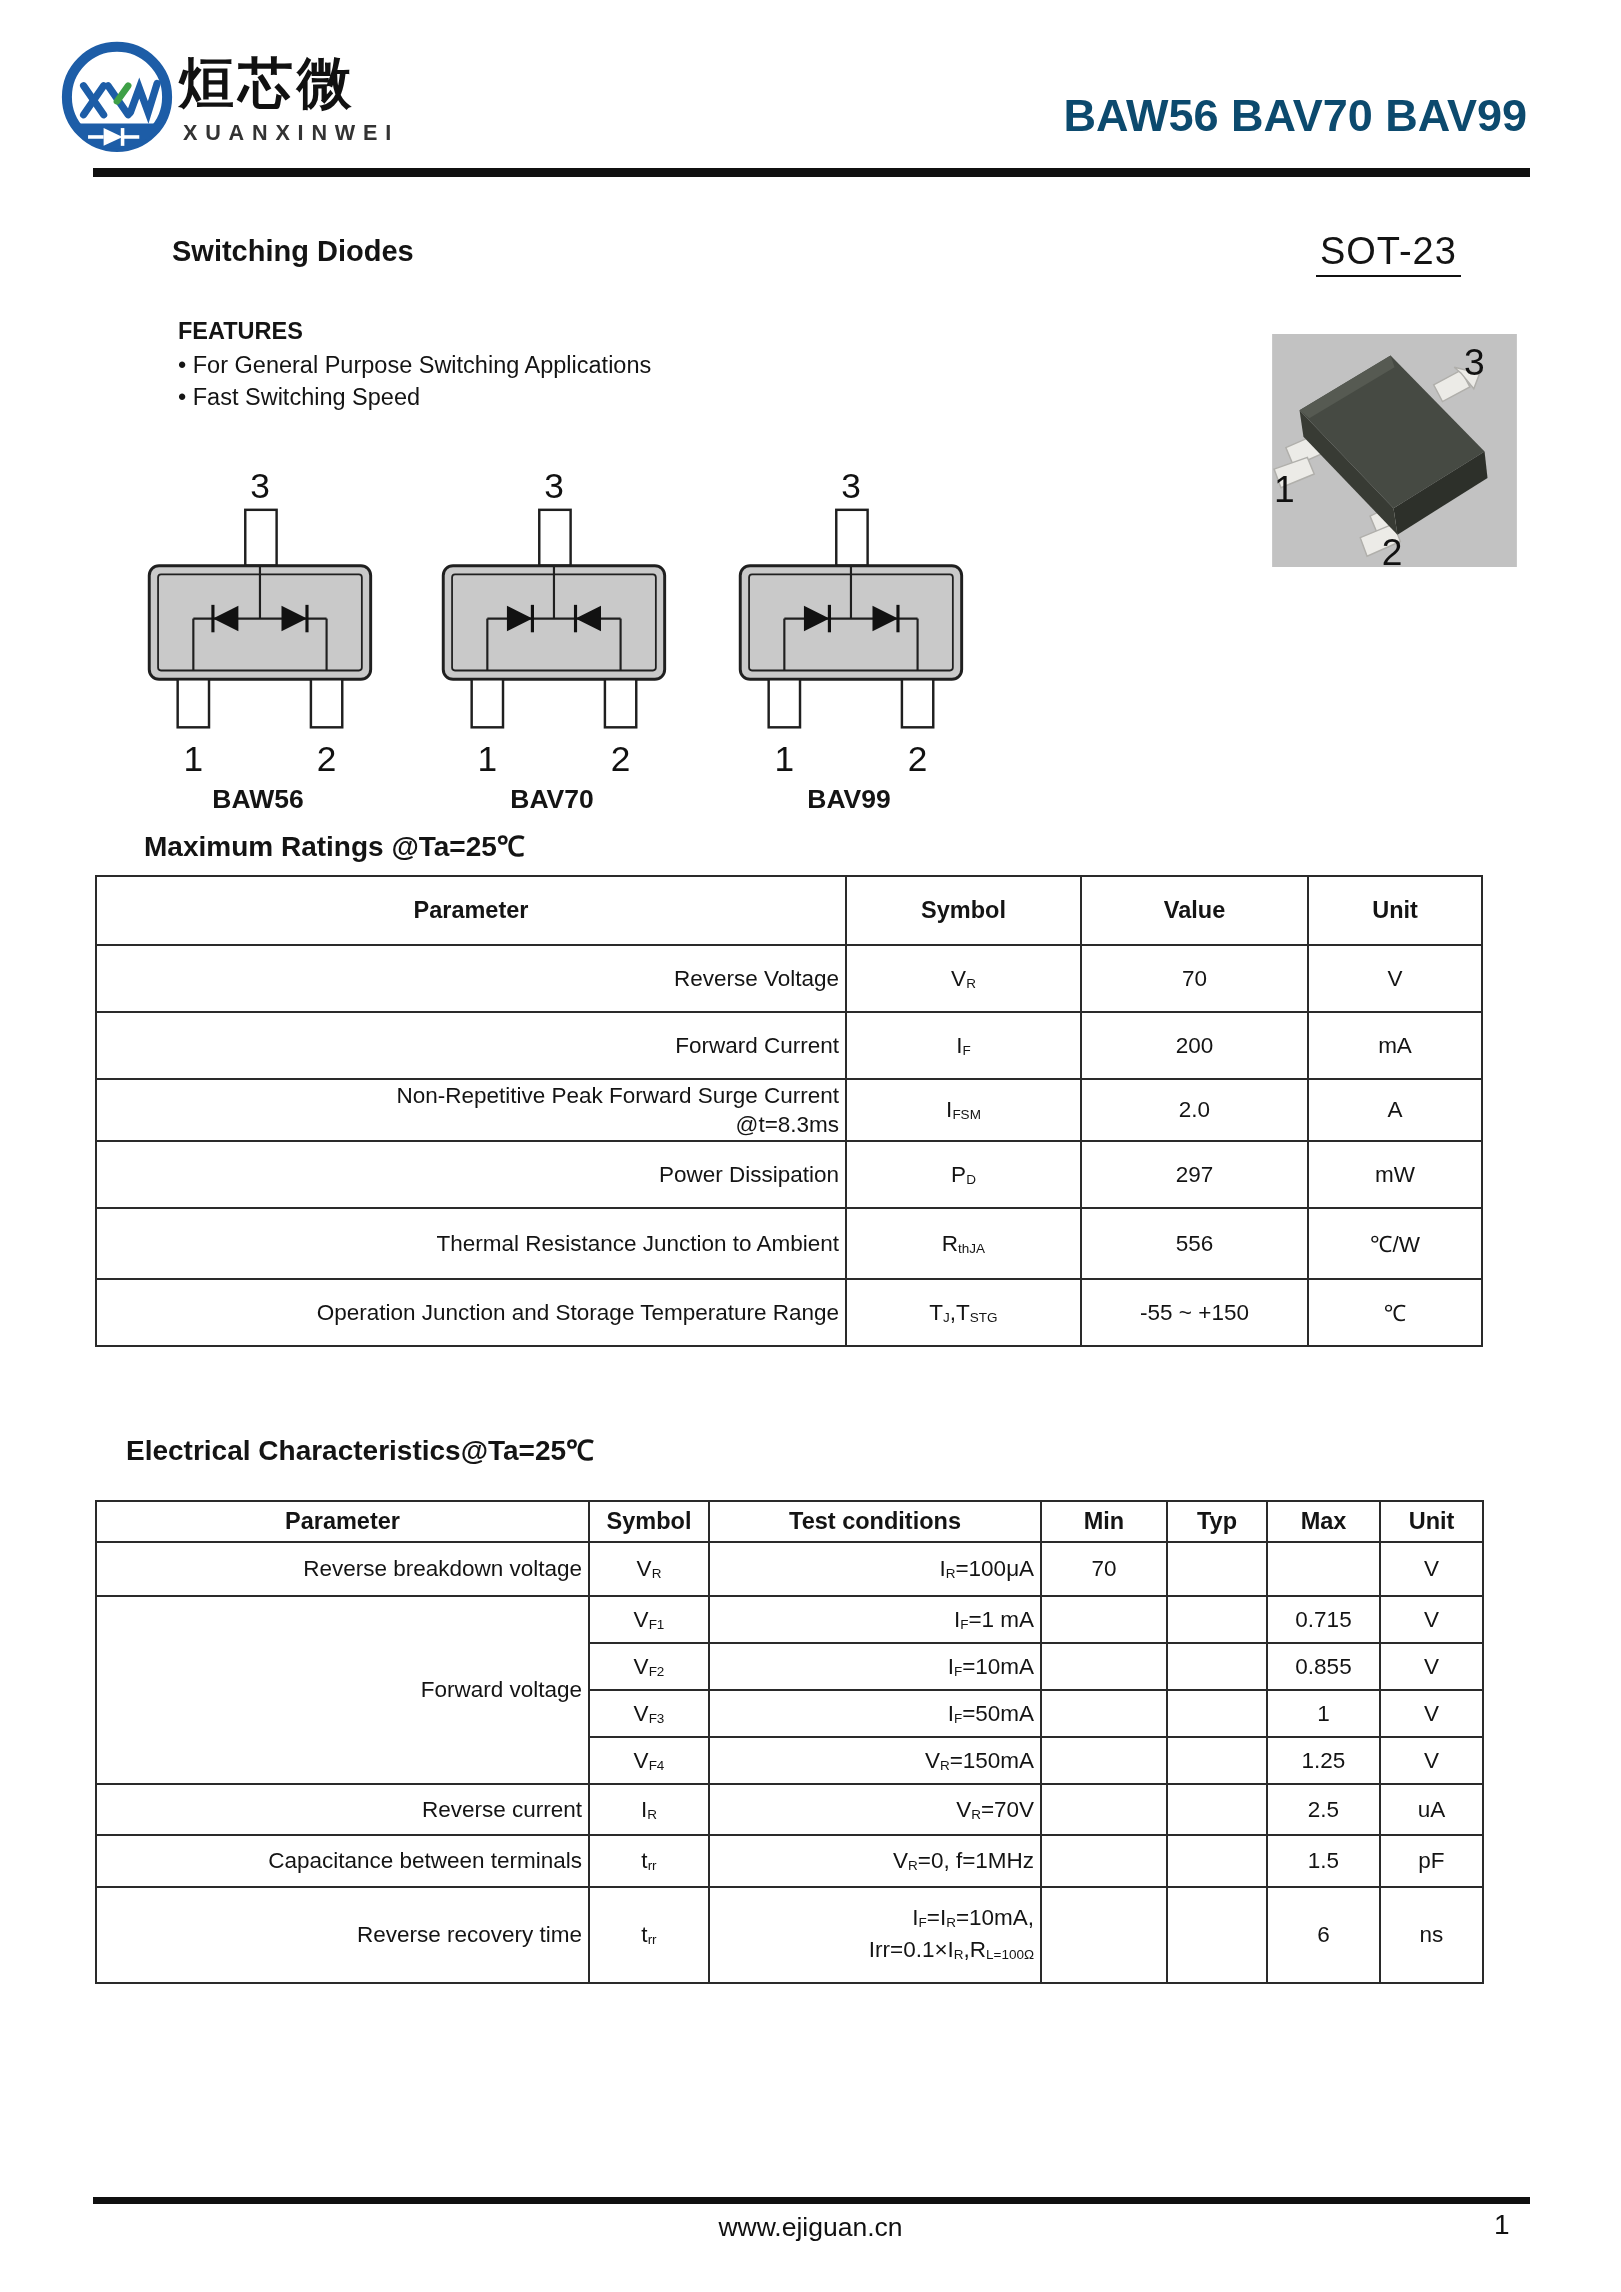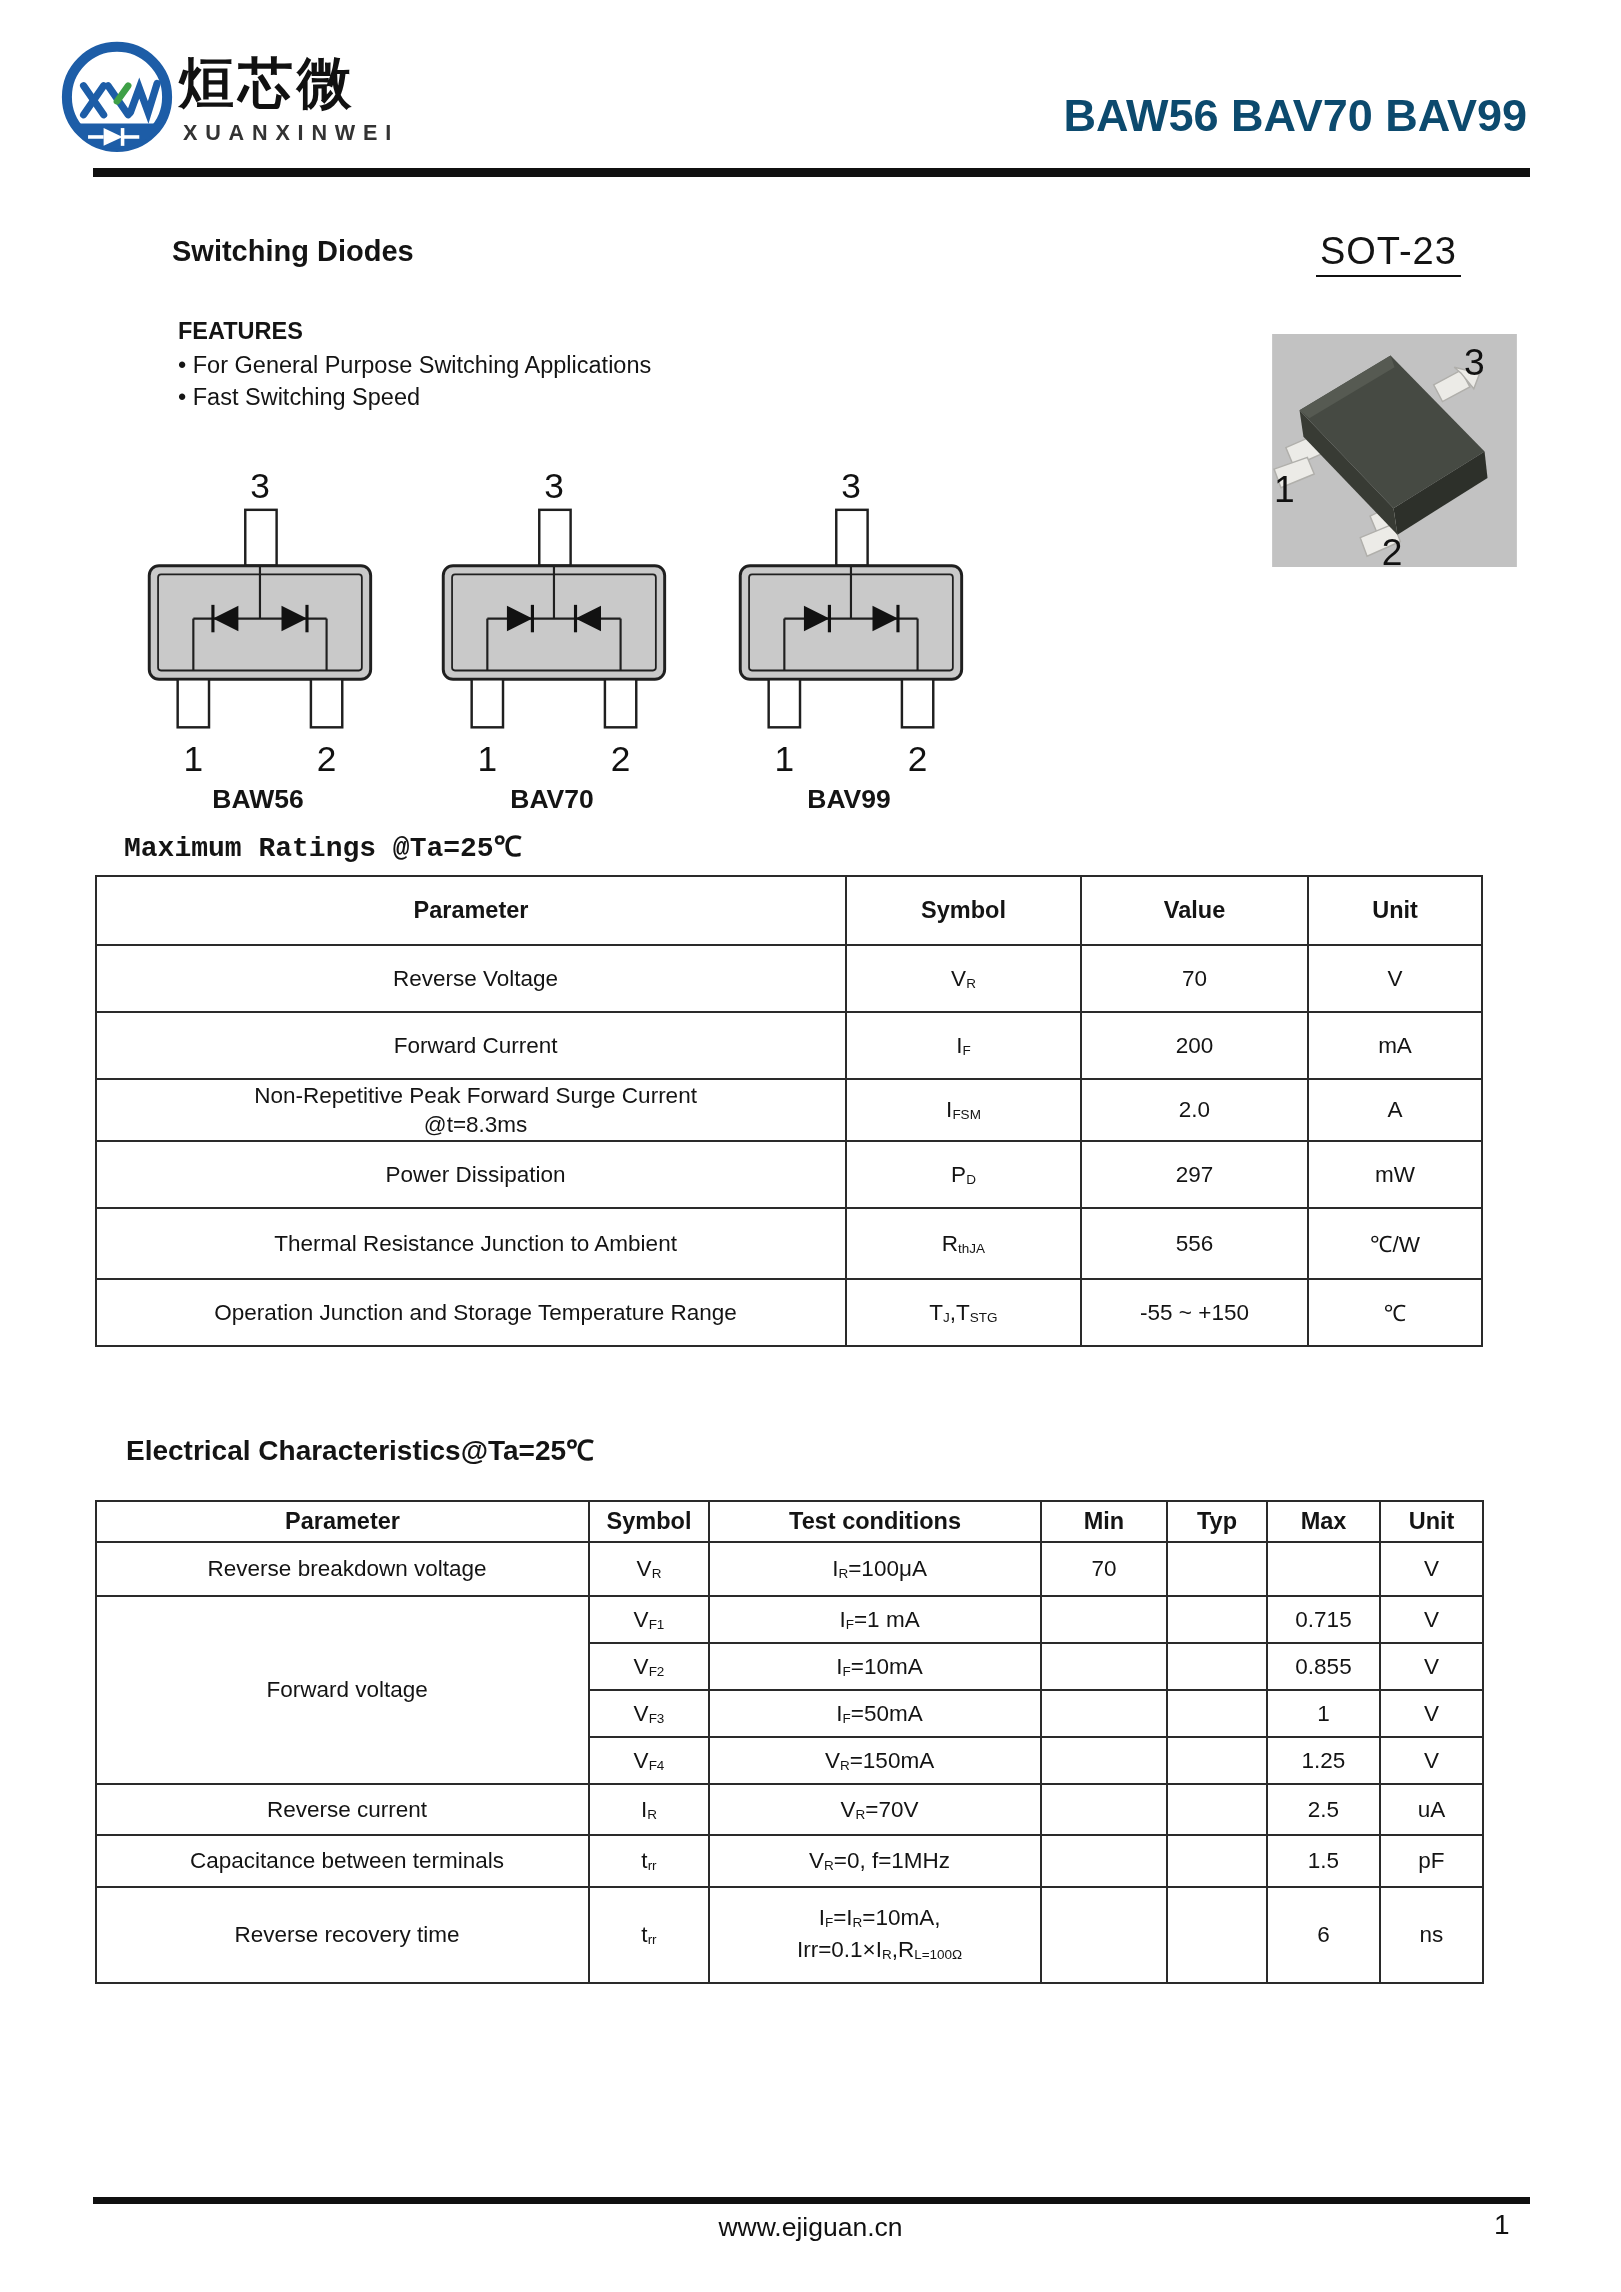--- a/index.html
+++ b/index.html
@@ -12,30 +12,30 @@
   .doc-title{position:absolute;right:94px;top:90px;font-size:45px;font-weight:bold;color:#0c4a6e;}
   .rule{position:absolute;left:93px;width:1437px;background:#101010;}
   .rule.top{top:168px;height:8.8px;}
   .rule.bottom{top:2197px;height:6.9px;}
   
   .h-switching{position:absolute;left:144px;top:235px;font-size:29px;font-weight:bold;margin-left:28px;}
   .h-sot23{position:absolute;left:1316px;top:230px;font-size:38px;font-weight:500;
            border-bottom:2.9px solid #111;padding:0 3.9px 2px 3.9px;letter-spacing:1px;}
   .h-features{position:absolute;left:178px;top:318px;font-size:23.5px;font-weight:bold;}
   .features{position:absolute;left:178px;top:349px;font-size:23.5px;line-height:32px;}
-  .h-max{position:absolute;left:124px;top:826px;font-size:28px;font-weight:bold;font-family:Liberation Mono, monospace;}
+  .h-max{position:absolute;left:144px;top:826px;font-size:28px;font-weight:bold;}
   .h-elec{position:absolute;left:126px;top:1430px;font-size:28px;font-weight:bold;}
   
   table{border-collapse:collapse;table-layout:fixed;}
   .t1{position:absolute;left:95px;top:875px;width:1387px;}
   .t2{position:absolute;left:95px;top:1500px;width:1387px;}
   td,th{border:2.4px solid #2a2a2a;font-size:22.5px;color:#141414;padding:0;}
   th{font-weight:bold;font-size:23.5px;text-align:center;}
   .t1 td,.t2 td{vertical-align:middle;}
-  .pl{text-align:center;padding-left:15px;padding-right:5.9px;}
+  .pl{text-align:right;padding-left:15px;padding-right:5.9px;}
   .ctr{text-align:center;}
   sub{font-size:0.6em;vertical-align:baseline;position:relative;top:0.18em;}
   .two-line div{line-height:29px;}
   
   .diag{position:absolute;top:453px;width:294px;}
   .diag-name{position:absolute;top:784px;width:294px;text-align:center;font-size:26.5px;font-weight:bold;}
   
   .site{position:absolute;left:0;top:2212px;width:1621px;text-align:center;font-size:26.5px;color:#111;}
   .pagenum{position:absolute;left:1494px;top:2209px;font-size:28px;color:#111;}
   svg{overflow:visible;display:block;}

